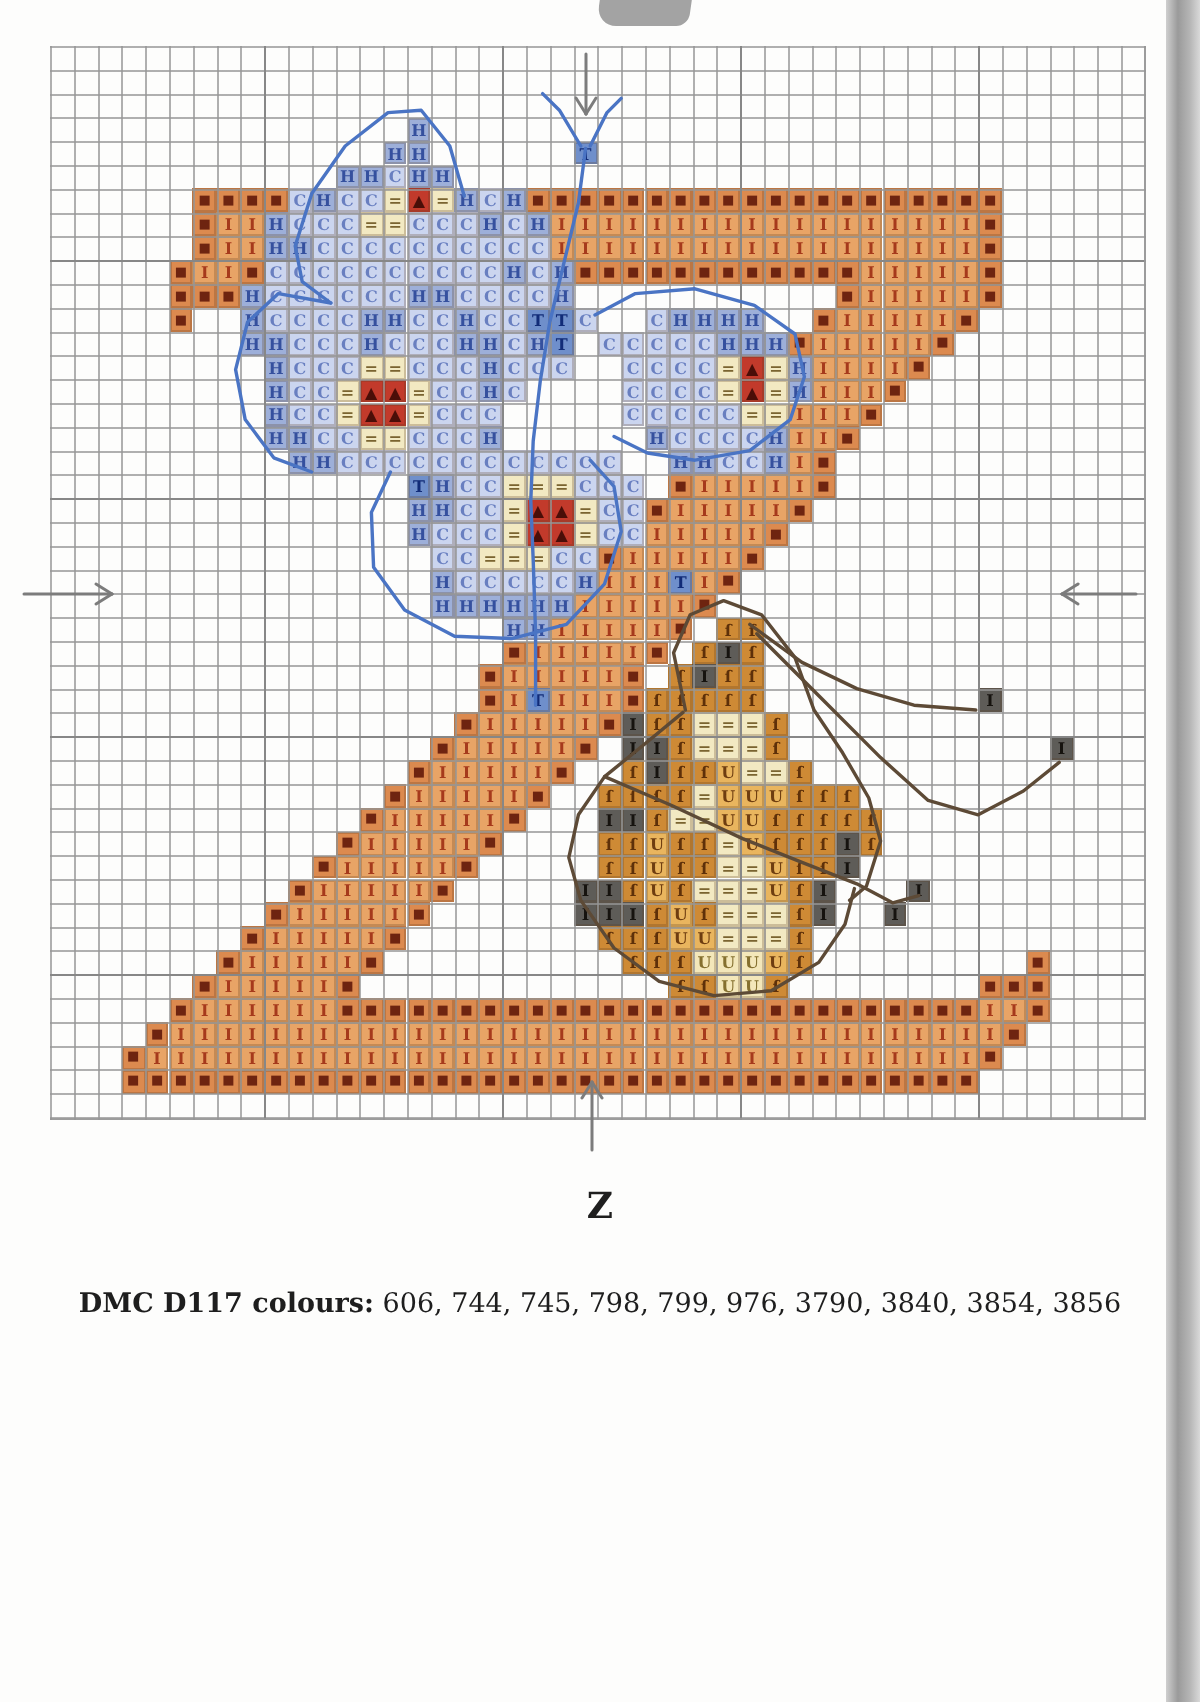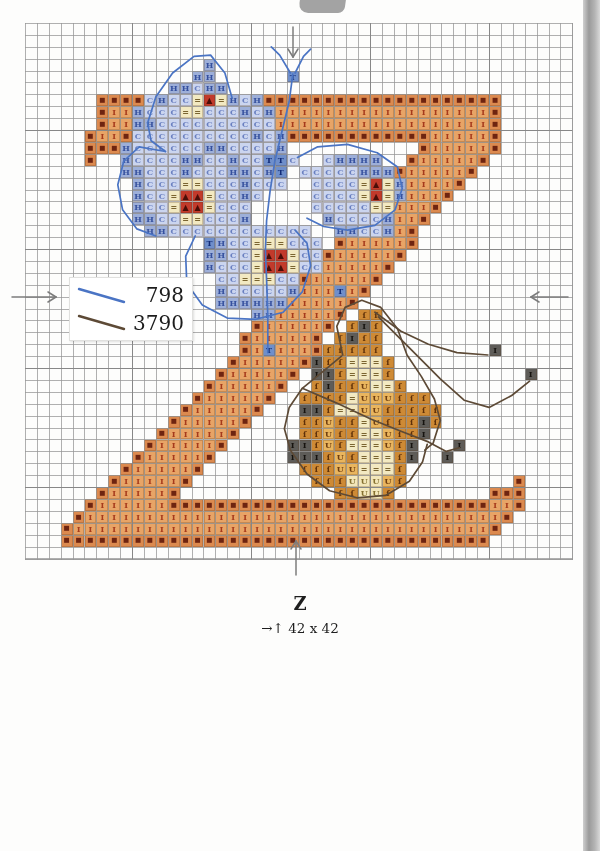--- a/index.html
+++ b/index.html
@@ -898,34 +898,20 @@
       <line x1="296" y1="541" x2="291" y2="549" stroke="#7c7c7c" stroke-width="1.5" stroke-linecap="round"></line>
       <line x1="296" y1="541" x2="301" y2="549" stroke="#7c7c7c" stroke-width="1.5" stroke-linecap="round"></line>
       <line x1="12" y1="297" x2="56" y2="297" stroke="#7c7c7c" stroke-width="1.5" stroke-linecap="round"></line>
       <line x1="56" y1="297" x2="48" y2="292" stroke="#7c7c7c" stroke-width="1.5" stroke-linecap="round"></line>
       <line x1="56" y1="297" x2="48" y2="302" stroke="#7c7c7c" stroke-width="1.5" stroke-linecap="round"></line>
       <line x1="568" y1="297" x2="531" y2="297" stroke="#7c7c7c" stroke-width="1.5" stroke-linecap="round"></line>
       <line x1="531" y1="297" x2="539" y2="292" stroke="#7c7c7c" stroke-width="1.5" stroke-linecap="round"></line>
       <line x1="531" y1="297" x2="539" y2="302" stroke="#7c7c7c" stroke-width="1.5" stroke-linecap="round"></line>
     </svg>
 
-  <div id="legend">
-    <div class="legend-row">
-      <svg class="legend-swatch" width="58" height="24" viewBox="0 0 58 24">
-        <line class="lg-line" x1="5" y1="6" x2="50" y2="19" stroke-width="2.4" stroke-linecap="round" stroke="#4a74c4"></line>
-      </svg>
-      <span class="legend-code">798</span>
-    </div>
-    <div class="legend-row">
-      <svg class="legend-swatch" width="58" height="24" viewBox="0 0 58 24">
-        <line class="lg-line" x1="5" y1="5" x2="50" y2="18" stroke-width="2.4" stroke-linecap="round" stroke="#5d4a36"></line>
-      </svg>
-      <span class="legend-code">3790</span>
-    </div>
-  </div>
 
   <div class="caption" id="cap-letter">Z</div>
-  <div class="caption" id="cap-size">→↑ 42 x 42</div>
+  <div class="caption" id="cap-colours"><b>DMC D117 colours:</b><span> 606, 744, 745, 798, 799, 976, 3790, 3840, 3854, 3856</span></div>
 
 
   <div id="edge-strip"></div>
   <div id="top-blob"></div>
 </div>
 
 </body></html>

